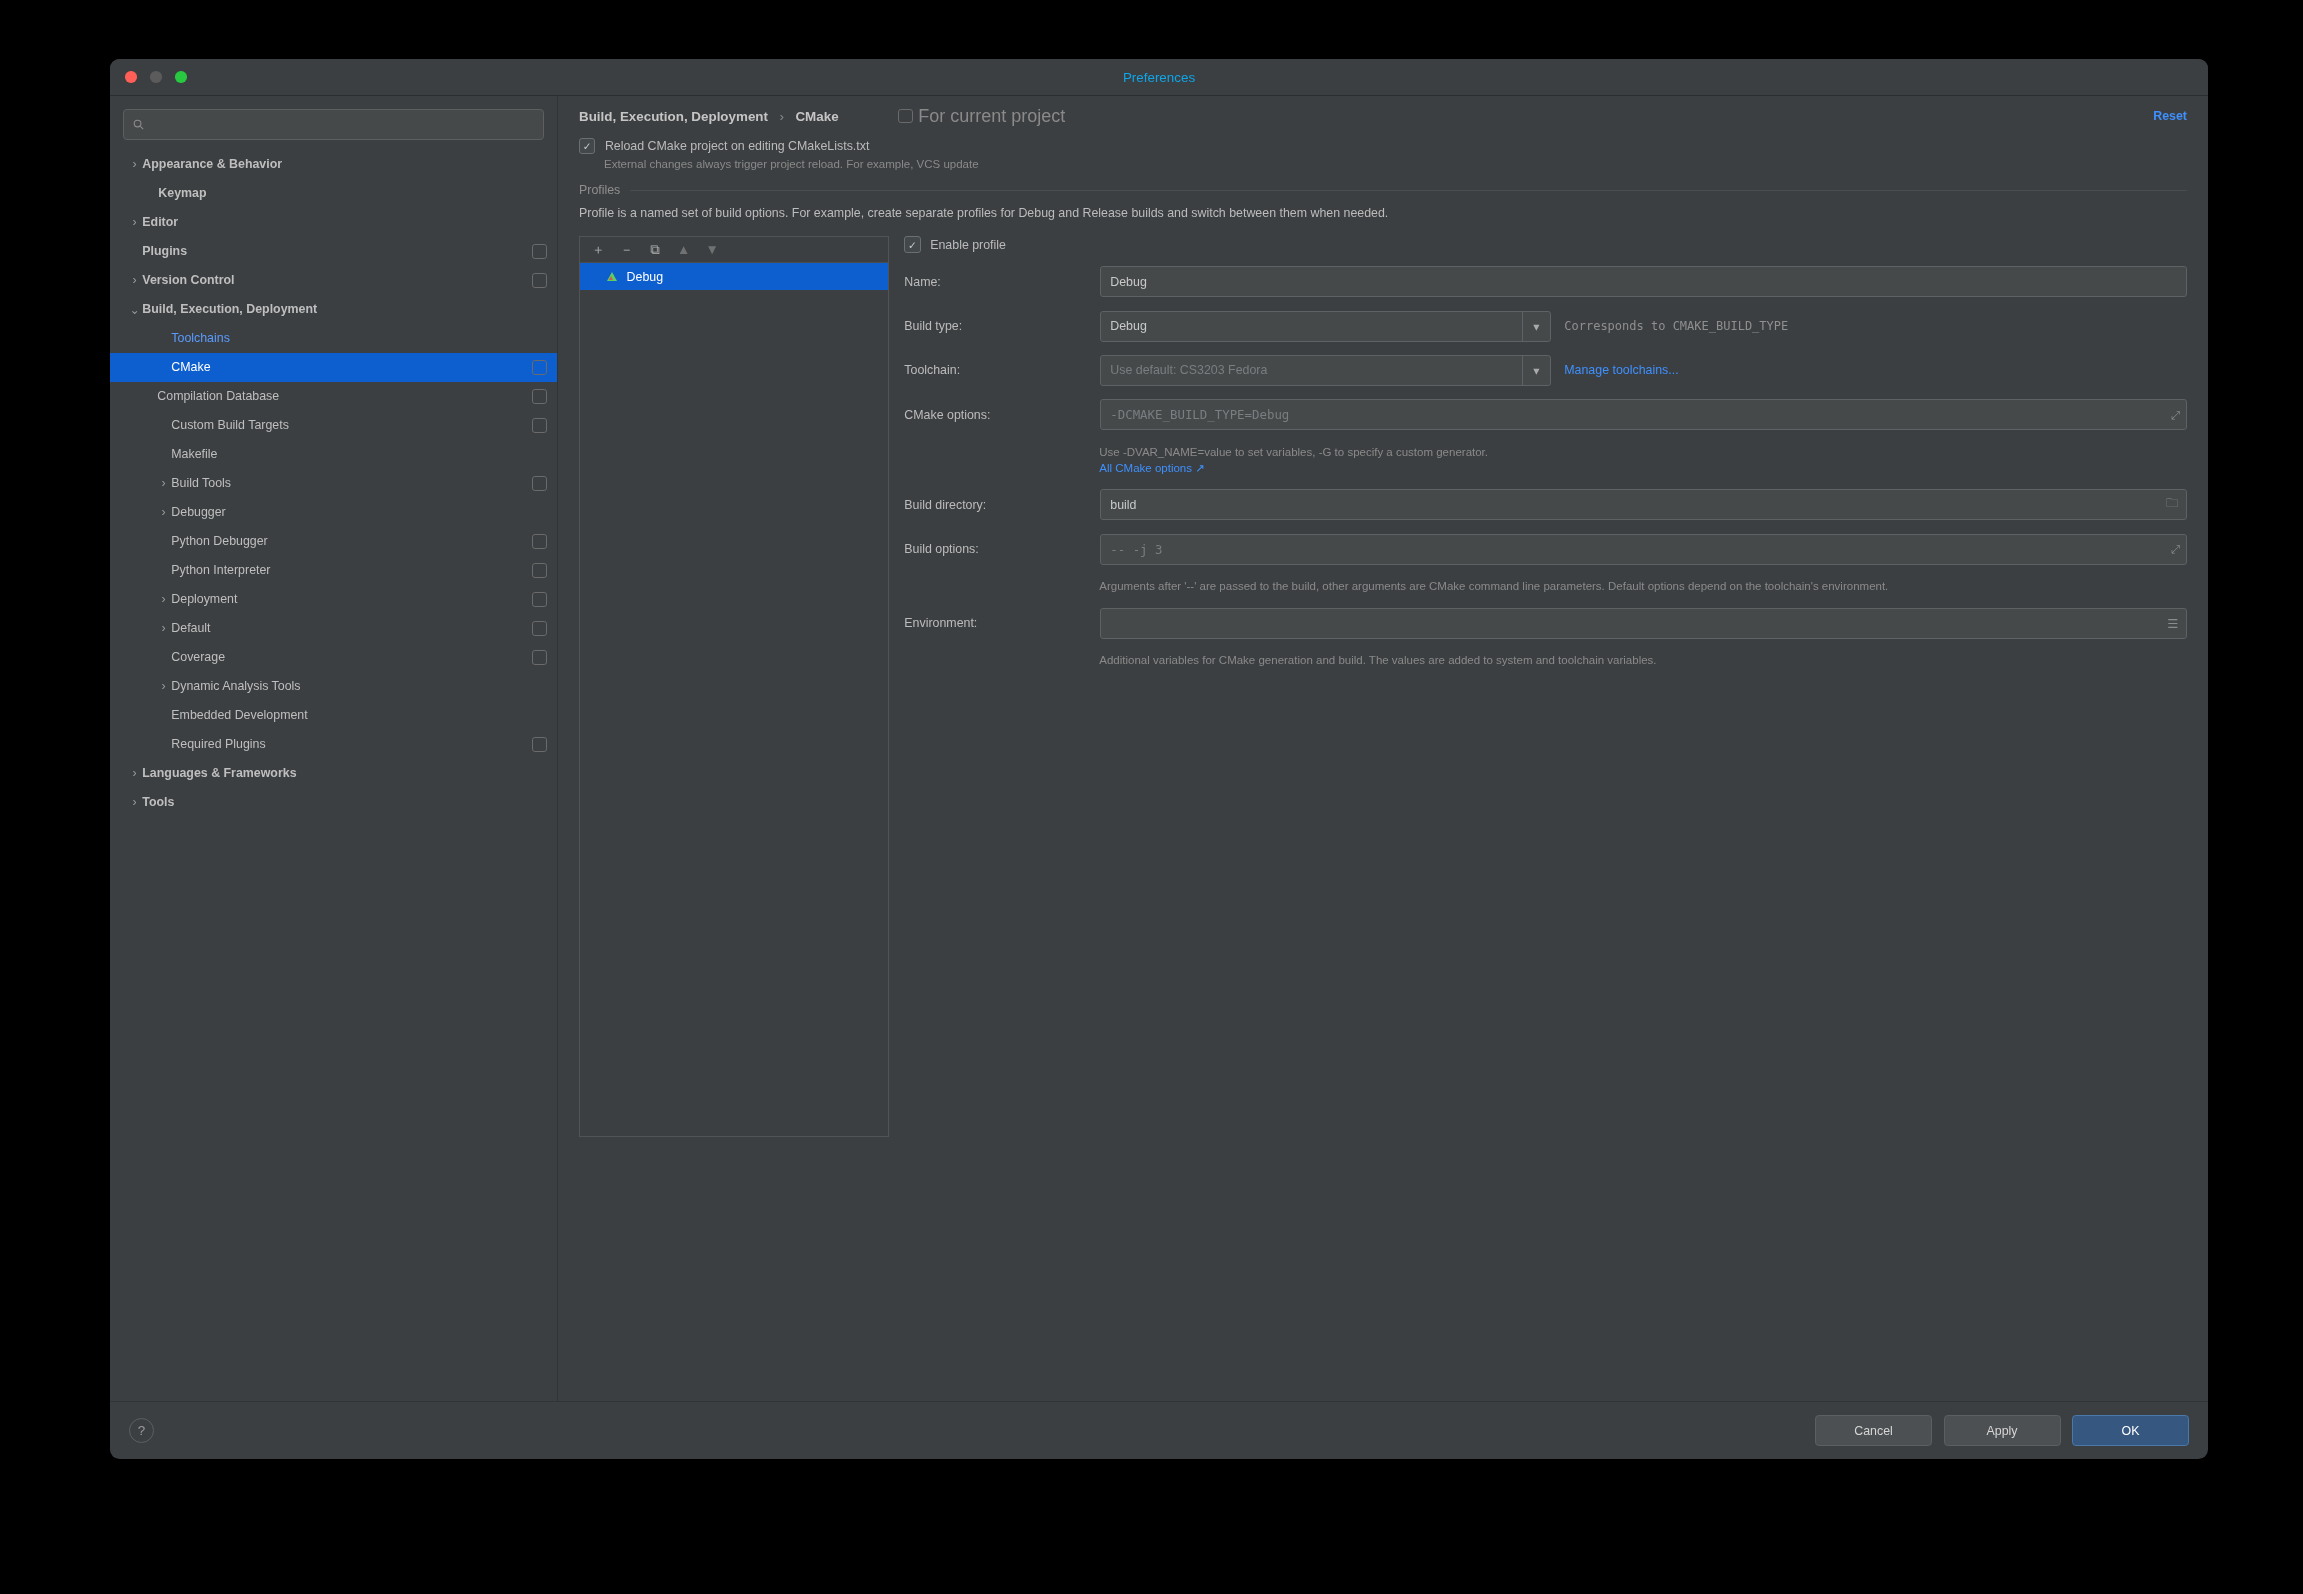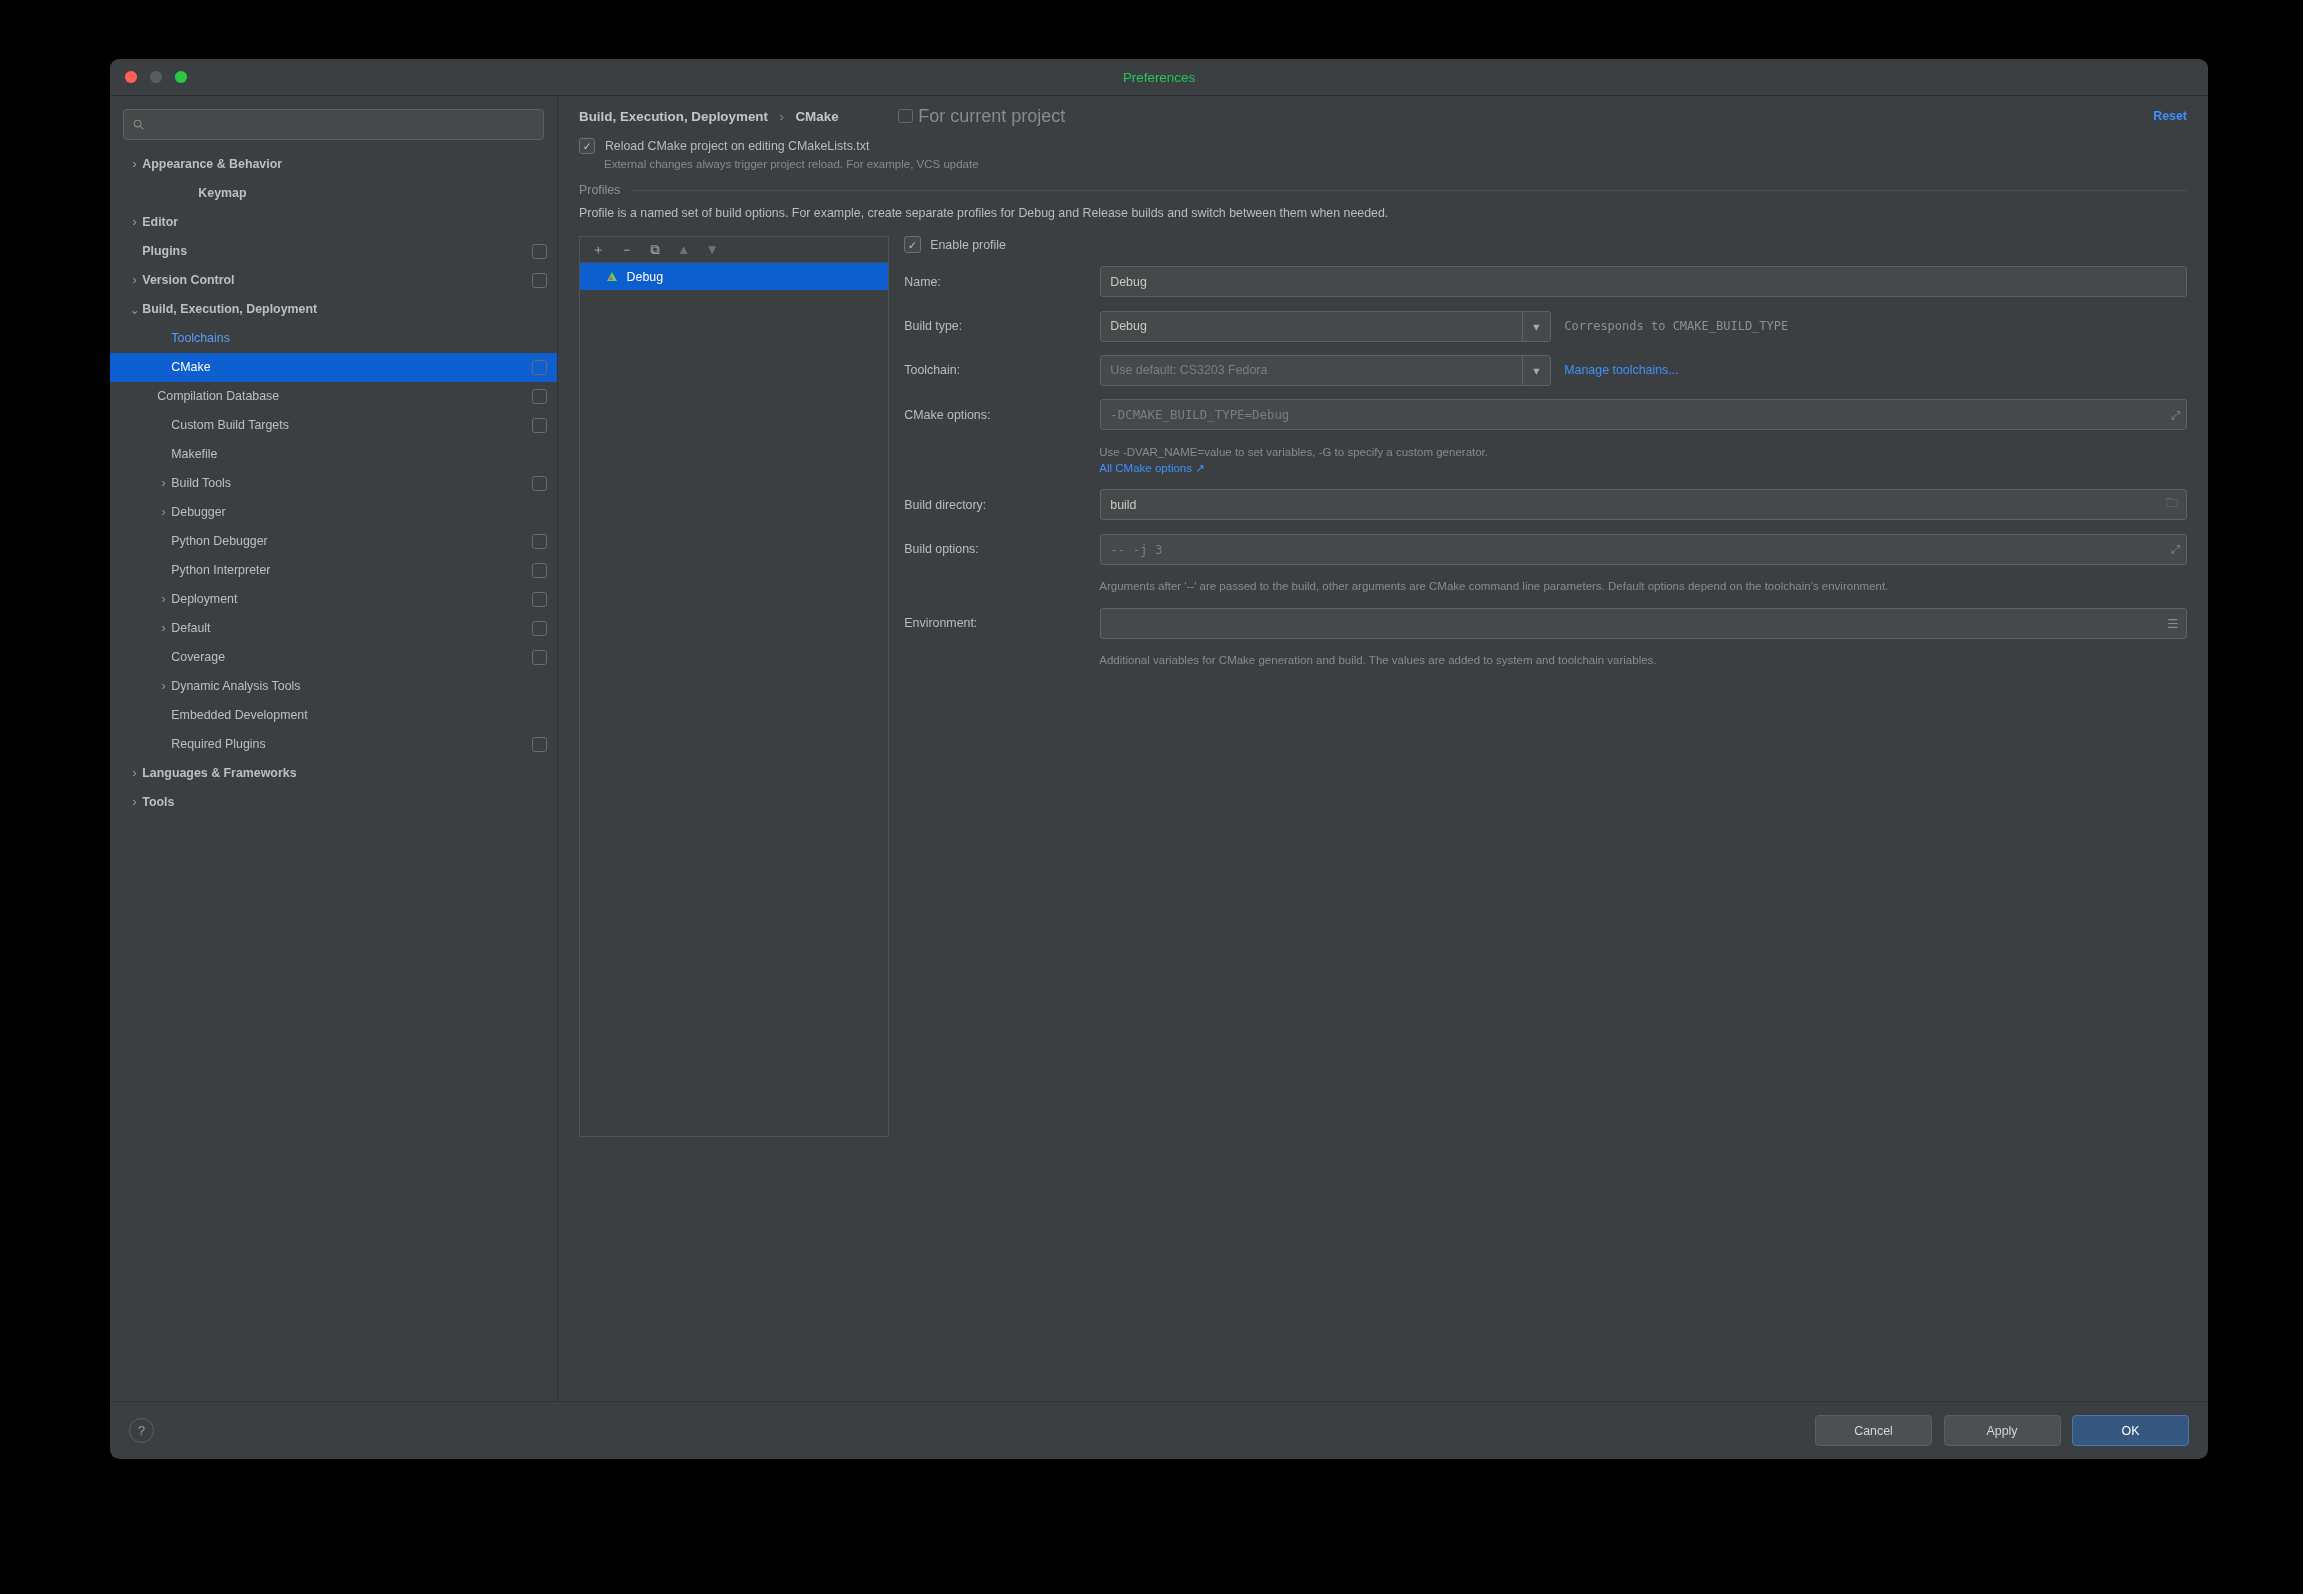--- a/index.html
+++ b/index.html
@@ -41,21 +41,21 @@
   .tl {
     width: 11.5px; height: 11.5px; border-radius: 50%;
   }
   .tl.red { background: #ff5f57; }
   .tl.yel { background: #5b5b5b; }
   .tl.grn { background: #28c840; }
   .title {
     position: absolute;
     left: 0; right: 0;
     text-align: center;
-    color: #22c55e;
+    color: #0ea5e9;
     font-size: 13.4px;
   }
   .body {
     flex: 1;
     display: flex;
     min-height: 0;
   }
   .sidebar {
     width: 447px;
     background: #3c3f41;
@@ -374,21 +374,21 @@
             <circle cx="10" cy="10" r="6"></circle>
             <line x1="20" y1="20" x2="15" y2="15"></line>
           </svg>
         <span></span>
       </div>
       <div class="tree" id="tree">
           <div class="tree-item bold" style="padding-left: 17px;">
             <span class="chev">›</span>
             <span class="lbl">Appearance &amp; Behavior</span>
           </div>
-          <div class="tree-item bold" style="padding-left: 33px; margin-left: 40px;">
+          <div class="tree-item bold" style="padding-left: 33px;">
             <span class="chev"></span>
             <span class="lbl">Keymap</span>
           </div>
           <div class="tree-item bold" style="padding-left: 17px;">
             <span class="chev">›</span>
             <span class="lbl">Editor</span>
           </div>
           <div class="tree-item bold" style="padding-left: 17px;">
             <span class="chev"></span>
             <span class="lbl">Plugins</span>

